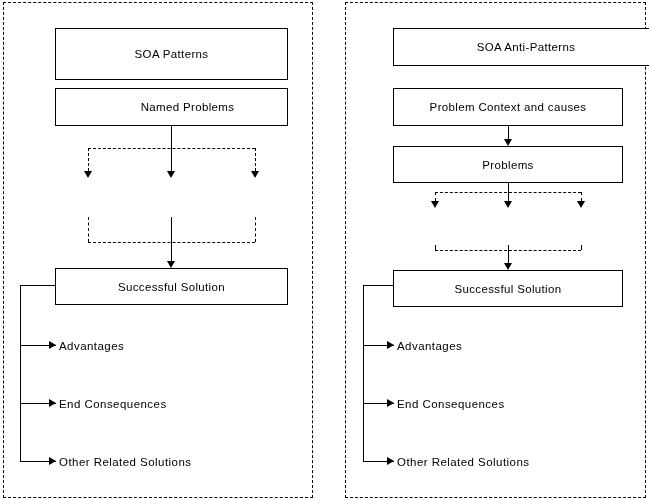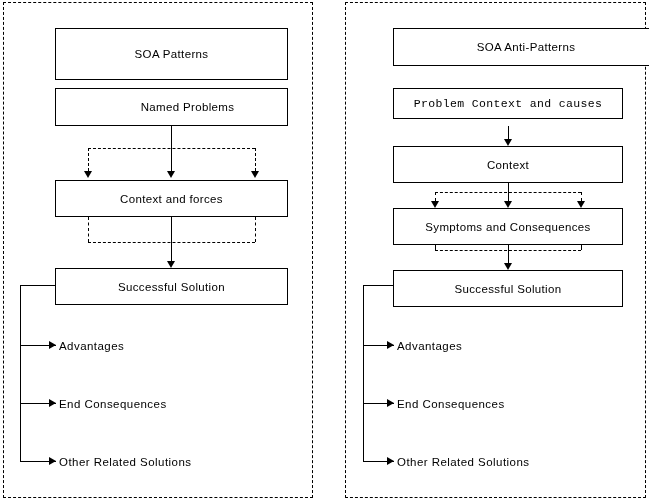--- a/index.html
+++ b/index.html
@@ -108,21 +108,20 @@
 
   <div class="vline" style="left:171px; top:126px; height:45px;"></div>
   <div class="arrow-down" style="left:167px; top:171px;"></div>
 
   <div class="hdash" style="left:88px; top:148px; width:167px;"></div>
   <div class="vdash" style="left:88px; top:148px; height:23px;"></div>
   <div class="arrow-down" style="left:84px; top:171px;"></div>
   <div class="vdash" style="left:255px; top:148px; height:23px;"></div>
   <div class="arrow-down" style="left:251px; top:171px;"></div>
 
-  <div class="node" style="left:55px; top:180px; width:233px; height:37px;">Context and forces</div>
 
   <div class="vdash" style="left:88px; top:217px; height:25px;"></div>
   <div class="hdash" style="left:88px; top:242px; width:167px;"></div>
   <div class="vdash" style="left:255px; top:217px; height:25px;"></div>
 
   <div class="vline" style="left:171px; top:217px; height:44px;"></div>
   <div class="arrow-down" style="left:167px; top:261px;"></div>
 
   <div class="node" style="left:55px; top:268px; width:233px; height:37px;">Successful Solution</div>
 
@@ -138,37 +137,36 @@
   <div class="leaf-label" style="left:59px; top:404px;">End Consequences</div>
 
   <div class="hline" style="left:20px; top:461px; width:36px;"></div>
   <div class="arrow-right" style="left:49px; top:457px;"></div>
   <div class="leaf-label" style="left:59px; top:462px;">Other Related Solutions</div>
 
   <div class="panel" id="panel-right"></div>
 
   <div class="node" style="left:393px; top:28px; width:266px; height:38px;">SOA Anti-Patterns</div>
 
-  <div class="node" style="left:393px; top:88px; width:230px; height:31px;font-family:Liberation Mono, monospace;">Problem Context and causes</div>
+  <div class="node" style="left:393px; top:88px; width:230px; height:38px;">Problem Context and causes</div>
 
   <div class="vline" style="left:508px; top:126px; height:13px;"></div>
   <div class="arrow-down" style="left:504px; top:139px;"></div>
 
-  <div class="node" style="left:393px; top:146px; width:230px; height:37px;">Context</div>
+  <div class="node" style="left:393px; top:146px; width:230px; height:37px;">Problems</div>
 
   <div class="vline" style="left:508px; top:183px; height:18px;"></div>
   <div class="arrow-down" style="left:504px; top:201px;"></div>
 
   <div class="hdash" style="left:435px; top:192px; width:146px;"></div>
   <div class="vdash" style="left:435px; top:192px; height:9px;"></div>
   <div class="arrow-down" style="left:431px; top:201px;"></div>
   <div class="vdash" style="left:581px; top:192px; height:9px;"></div>
   <div class="arrow-down" style="left:577px; top:201px;"></div>
 
-  <div class="node" style="left:393px; top:208px; width:230px; height:37px;">Symptoms and Consequences</div>
 
   <div class="vdash" style="left:435px; top:245px; height:5px;"></div>
   <div class="hdash" style="left:435px; top:250px; width:146px;"></div>
   <div class="vdash" style="left:581px; top:245px; height:5px;"></div>
 
   <div class="vline" style="left:508px; top:245px; height:18px;"></div>
   <div class="arrow-down" style="left:504px; top:263px;"></div>
 
   <div class="node" style="left:393px; top:270px; width:230px; height:37px;">Successful Solution</div>
 

